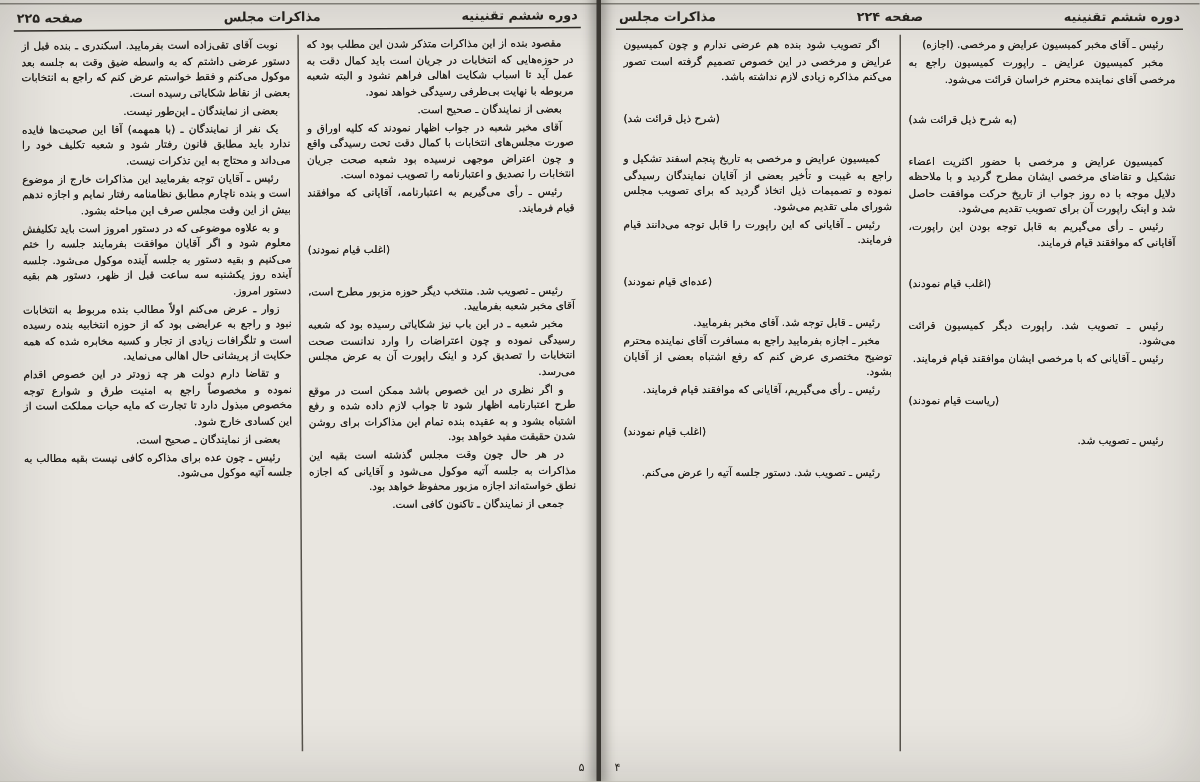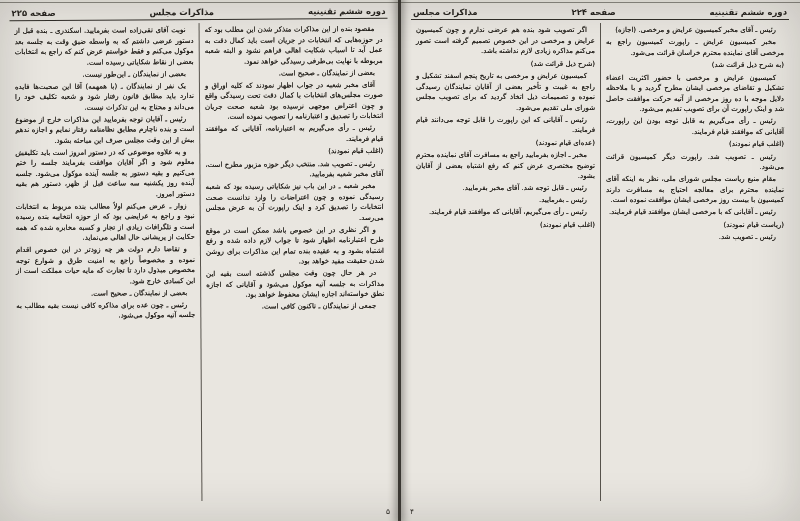--- a/index.html
+++ b/index.html
@@ -29,21 +29,21 @@
   }
   .header-rule{border-top:1.4px solid #2f2c27;margin:2px 0 3px 0;}
   .columns{display:flex;direction:rtl;height:478px;overflow:hidden;}
   .column{
     flex:1 1 50%;box-sizing:border-box;padding:2px 5px 0 5px;
     font-size:7px;line-height:1.5;text-align:justify;
     color:#201d18;text-shadow:0 0 .3px rgba(32,29,24,.8);
   }
   .column--first{border-left:1px solid #56524b;}
   .para{margin:0 0 1.5px 0;text-indent:8px;}
-  .para--center{text-align:right;text-indent:0;margin:2px 0;}
+  .para--center{text-align:left;text-indent:0;margin:17px 0;}
   .page-footer{position:absolute;bottom:5px;font-size:7.5px;color:#2c2924;}
   .page--right .page-footer{left:10px;}
   .page--left .page-footer{right:10px;}
 </style>
 </head>
 <body>
 
 <div class="scan">
 
   <div class="page page--left">
@@ -57,21 +57,21 @@
       <div class="columns">
           <div class="column column--first">
             <p class="para">مقصود بنده از این مذاکرات متذکر شدن این مطلب بود که در حوزه‌هایی که انتخابات در جریان است باید کمال دقت به عمل آید تا اسباب شکایت اهالی فراهم نشود و البته شعبه مربوطه با نهایت بی‌طرفی رسیدگی خواهد نمود.</p>
             <p class="para">بعضی از نمایندگان ـ صحیح است.</p>
             <p class="para">آقای مخبر شعبه در جواب اظهار نمودند که کلیه اوراق و صورت مجلس‌های انتخابات با کمال دقت تحت رسیدگی واقع و چون اعتراض موجهی نرسیده بود شعبه صحت جریان انتخابات را تصدیق و اعتبارنامه را تصویب نموده است.</p>
             <p class="para">رئیس ـ رأی می‌گیریم به اعتبارنامه، آقایانی که موافقند قیام فرمایند.</p>
             <p class="para para--center">(اغلب قیام نمودند)</p>
             <p class="para">رئیس ـ تصویب شد. منتخب دیگر حوزه مزبور مطرح است، آقای مخبر شعبه بفرمایید.</p>
             <p class="para">مخبر شعبه ـ در این باب نیز شکایاتی رسیده بود که شعبه رسیدگی نموده و چون اعتراضات را وارد ندانست صحت انتخابات را تصدیق کرد و اینک راپورت آن به عرض مجلس می‌رسد.</p>
             <p class="para">و اگر نظری در این خصوص باشد ممکن است در موقع طرح اعتبارنامه اظهار شود تا جواب لازم داده شده و رفع اشتباه بشود و به عقیده بنده تمام این مذاکرات برای روشن شدن حقیقت مفید خواهد بود.</p>
-            <p class="para">در هر حال چون وقت مجلس گذشته است بقیه این مذاکرات به جلسه آتیه موکول می‌شود و آقایانی که اجازه نطق خواسته‌اند اجازه ایشان محفوظ خواهد بود.</p>
+            <p class="para">در هر حال چون وقت مجلس گذشته است بقیه این مذاکرات به جلسه آتیه موکول می‌شود و آقایانی که اجازه نطق خواسته‌اند اجازه مزبور محفوظ خواهد بود.</p>
             <p class="para">جمعی از نمایندگان ـ تاکنون کافی است.</p>
           </div>
           <div class="column">
             <p class="para">نوبت آقای تقی‌زاده است بفرمایید. اسکندری ـ بنده قبل از دستور عرضی داشتم که به واسطه ضیق وقت به جلسه بعد موکول می‌کنم و فقط خواستم عرض کنم که راجع به انتخابات بعضی از نقاط شکایاتی رسیده است.</p>
             <p class="para">بعضی از نمایندگان ـ این‌طور نیست.</p>
             <p class="para">یک نفر از نمایندگان ـ (با همهمه) آقا این صحبت‌ها فایده ندارد باید مطابق قانون رفتار شود و شعبه تکلیف خود را می‌داند و محتاج به این تذکرات نیست.</p>
             <p class="para">رئیس ـ آقایان توجه بفرمایید این مذاکرات خارج از موضوع است و بنده ناچارم مطابق نظامنامه رفتار نمایم و اجازه ندهم بیش از این وقت مجلس صرف این مباحثه بشود.</p>
             <p class="para">و به علاوه موضوعی که در دستور امروز است باید تکلیفش معلوم شود و اگر آقایان موافقت بفرمایند جلسه را ختم می‌کنیم و بقیه دستور به جلسه آینده موکول می‌شود. جلسه آینده روز یکشنبه سه ساعت قبل از ظهر، دستور هم بقیه دستور امروز.</p>
             <p class="para">زوار ـ عرض می‌کنم اولاً مطالب بنده مربوط به انتخابات نبود و راجع به عرایضی بود که از حوزه انتخابیه بنده رسیده است و تلگرافات زیادی از تجار و کسبه مخابره شده که همه حکایت از پریشانی حال اهالی می‌نماید.</p>
             <p class="para">و تقاضا دارم دولت هر چه زودتر در این خصوص اقدام نموده و مخصوصاً راجع به امنیت طرق و شوارع توجه مخصوص مبذول دارد تا تجارت که مایه حیات مملکت است از این کسادی خارج شود.</p>
@@ -89,40 +89,39 @@
         <span>دوره ششم تقنینیه</span>
         <span>صفحه ۲۲۴</span>
         <span>مذاکرات مجلس</span>
       </div>
       <div class="header-rule"></div>
       <div class="columns">
           <div class="column column--first">
             <p class="para">رئیس ـ آقای مخبر کمیسیون عرایض و مرخصی. (اجازه)</p>
             <p class="para">مخبر کمیسیون عرایض ـ راپورت کمیسیون راجع به مرخصی آقای نماینده محترم خراسان قرائت می‌شود.</p>
             <p class="para para--center">(به شرح ذیل قرائت شد)</p>
-            <p class="para">کمیسیون عرایض و مرخصی با حضور اکثریت اعضاء تشکیل و تقاضای مرخصی ایشان مطرح گردید و با ملاحظه دلایل موجه با ده روز مرخصی از آتیه حرکت موافقت حاصل شد و اینک راپورت آن برای تصویب تقدیم می‌شود.</p>
+            <p class="para">کمیسیون عرایض و مرخصی با حضور اکثریت اعضاء تشکیل و تقاضای مرخصی ایشان مطرح گردید و با ملاحظه دلایل موجه با ده روز جواب از تاریخ حرکت موافقت حاصل شد و اینک راپورت آن برای تصویب تقدیم می‌شود.</p>
             <p class="para">رئیس ـ رأی می‌گیریم به قابل توجه بودن این راپورت، آقایانی که موافقند قیام فرمایند.</p>
             <p class="para para--center">(اغلب قیام نمودند)</p>
             <p class="para">رئیس ـ تصویب شد. راپورت دیگر کمیسیون قرائت می‌شود.</p>
-            <p class="para">مقام منیع ریاست مجلس شورای ملی، نظر به اینکه آقای نماینده محترم برای معالجه احتیاج به مسافرت دارند کمیسیون با بیست روز مرخصی ایشان موافقت نموده است.</p>
             <p class="para">رئیس ـ آقایانی که با مرخصی ایشان موافقند قیام فرمایند.</p>
             <p class="para para--center">(ریاست قیام نمودند)</p>
             <p class="para">رئیس ـ تصویب شد.</p>
           </div>
           <div class="column">
             <p class="para">اگر تصویب شود بنده هم عرضی ندارم و چون کمیسیون عرایض و مرخصی در این خصوص تصمیم گرفته است تصور می‌کنم مذاکره زیادی لازم نداشته باشد.</p>
             <p class="para para--center">(شرح ذیل قرائت شد)</p>
             <p class="para">کمیسیون عرایض و مرخصی به تاریخ پنجم اسفند تشکیل و راجع به غیبت و تأخیر بعضی از آقایان نمایندگان رسیدگی نموده و تصمیمات ذیل اتخاذ گردید که برای تصویب مجلس شورای ملی تقدیم می‌شود.</p>
             <p class="para">رئیس ـ آقایانی که این راپورت را قابل توجه می‌دانند قیام فرمایند.</p>
             <p class="para para--center">(عده‌ای قیام نمودند)</p>
+            <p class="para">رئیس ـ قابل توجه شد. آقای مخبر بفرمایید.</p>
             <p class="para">مخبر ـ اجازه بفرمایید راجع به مسافرت آقای نماینده محترم توضیح مختصری عرض کنم که رفع اشتباه بعضی از آقایان بشود.</p>
-            <p class="para">رئیس ـ قابل توجه شد. آقای مخبر بفرمایید.</p>
-            <p class="para">رئیس ـ بفرمایید.</p>
             <p class="para">رئیس ـ رأی می‌گیریم، آقایانی که موافقند قیام فرمایند.</p>
             <p class="para para--center">(اغلب قیام نمودند)</p>
+            <p class="para">رئیس ـ تصویب شد. دستور جلسه آتیه را عرض می‌کنم.</p>
           </div>
         </div>
     </div>
     <div class="page-footer">۴</div>
   </div>
 
   <div class="center-divider"></div>
 </div>
 
 </body></html>

